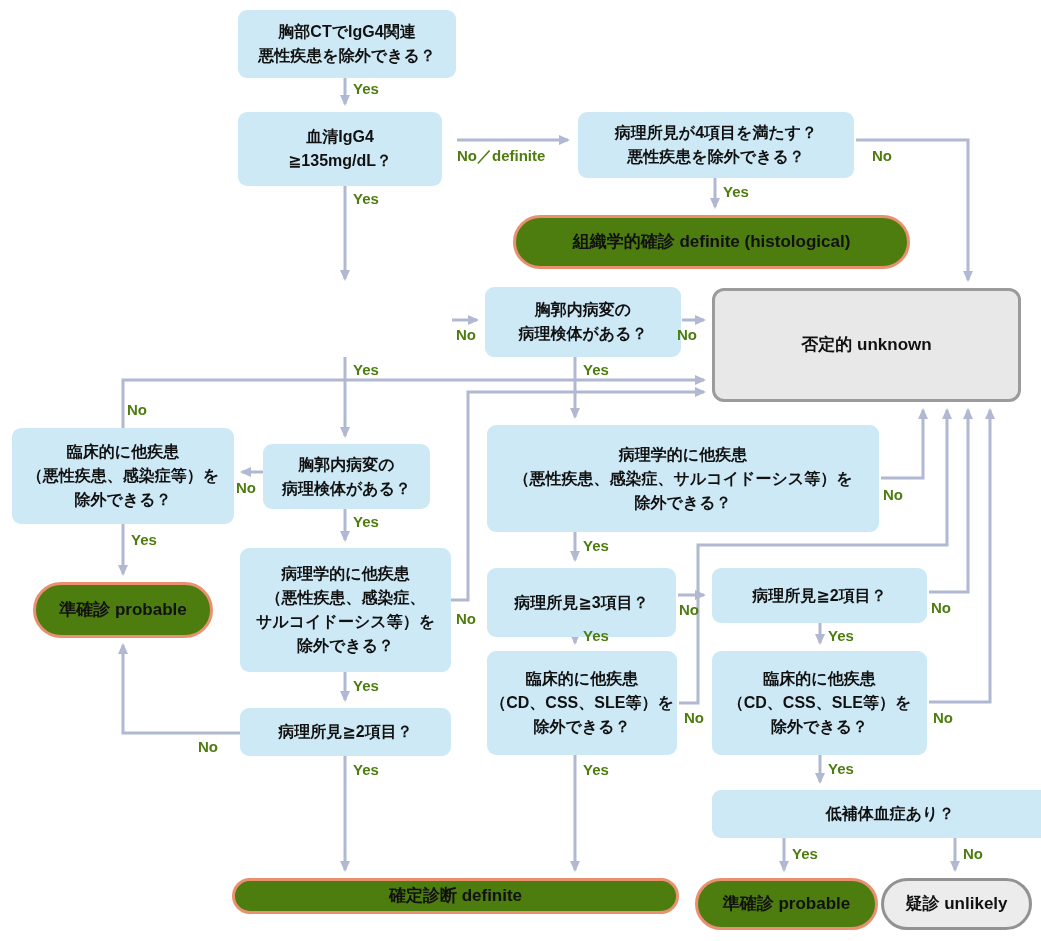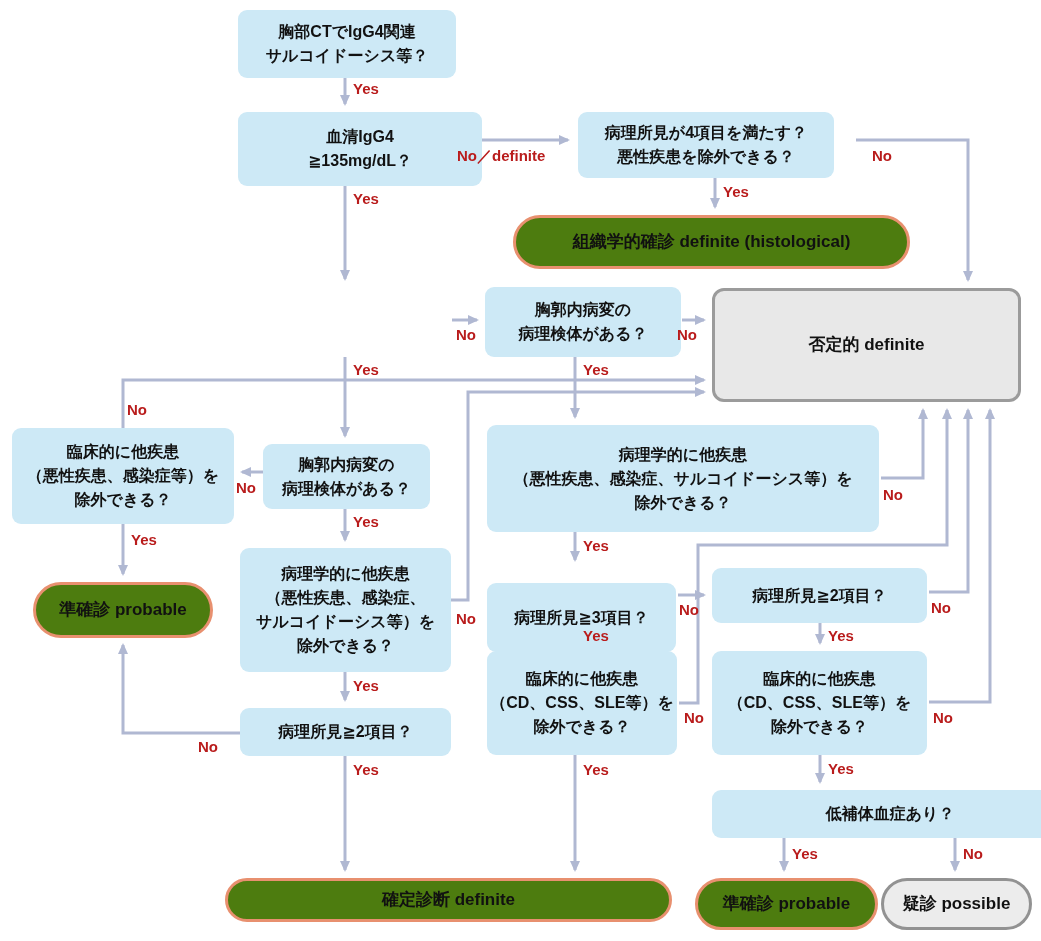--- a/index.html
+++ b/index.html
@@ -10,21 +10,21 @@
   svg.wires{position:absolute;left:0;top:0;width:1041px;height:941px;z-index:1;}
   .node{
     position:absolute;z-index:2;box-sizing:border-box;
     display:flex;align-items:center;justify-content:center;text-align:center;
     white-space:pre-line;font-weight:600;line-height:1.5;
   }
   .q{background:#cde9f6;border-radius:9px;font-size:16px;}
   .res-orange{background:#4d7c0f;border:3.5px solid #e8906f;border-radius:999px;font-size:17px;font-weight:700;}
   .res-gray{background:#ececec;border:3.5px solid #929292;border-radius:999px;font-size:17px;font-weight:700;}
   .unlikely{background:#e8e8e8;border:3px solid #9b9b9b;border-radius:12px;font-size:17px;font-weight:700;}
-  .lbl{position:absolute;z-index:3;font-size:15px;font-weight:700;color:#b91c1c;white-space:nowrap;}
+  .lbl{position:absolute;z-index:3;font-size:15px;font-weight:700;color:#4d7c0f;white-space:nowrap;}
 </style>
 </head>
 <body>
 
 <div class="canvas">
 
   <svg class="wires">
     <defs>
       <marker id="arr" markerUnits="userSpaceOnUse" markerWidth="14" markerHeight="14" refX="9" refY="5" orient="auto">
         <path d="M0,0 L11,5 L0,10 z" fill="#b0b8d2"></path>
@@ -57,55 +57,55 @@
       <polyline points="929,592 968,592 968,410" marker-end="url(#arr)"></polyline>
       <polyline points="820,623 820,643" marker-end="url(#arr)"></polyline>
       <polyline points="929,702 990,702 990,410" marker-end="url(#arr)"></polyline>
       <polyline points="820,755 820,782" marker-end="url(#arr)"></polyline>
       <polyline points="784,838 784,870" marker-end="url(#arr)"></polyline>
       <polyline points="955,838 955,870" marker-end="url(#arr)"></polyline>
     </g>
   </svg>
 
   <div class="node q" style="left:238px;top:10px;width:218px;height:68px;">胸部CTでIgG4関連
-サルコイドーシス等？</div>
-  <div class="node q" style="left:238px;top:112px;width:244px;height:74px;">血清IgG4
+悪性疾患を除外できる？</div>
+  <div class="node q" style="left:238px;top:112px;width:204px;height:74px;">血清IgG4
 ≧135mg/dL？</div>
-  <div class="node q" style="left:578px;top:112px;width:256px;height:66px;">病理所見が4項目を満たす？
+  <div class="node q" style="left:578px;top:112px;width:276px;height:66px;">病理所見が4項目を満たす？
 悪性疾患を除外できる？</div>
   <div class="node res-orange" style="left:513px;top:215px;width:397px;height:54px;">組織学的確診 definite (histological)</div>
   <div class="node q" style="left:485px;top:287px;width:196px;height:70px;">胸郭内病変の
 病理検体がある？</div>
-  <div class="node unlikely" style="left:712px;top:288px;width:309px;height:114px;">否定的 definite</div>
+  <div class="node unlikely" style="left:712px;top:288px;width:309px;height:114px;">否定的 unknown</div>
   <div class="node q" style="left:12px;top:428px;width:222px;height:96px;">臨床的に他疾患
 （悪性疾患、感染症等）を
 除外できる？</div>
   <div class="node q" style="left:263px;top:444px;width:167px;height:65px;">胸郭内病変の
 病理検体がある？</div>
   <div class="node res-orange" style="left:33px;top:582px;width:180px;height:56px;">準確診 probable</div>
   <div class="node q" style="left:240px;top:548px;width:211px;height:124px;">病理学的に他疾患
 （悪性疾患、感染症、
 サルコイドーシス等）を
 除外できる？</div>
   <div class="node q" style="left:240px;top:708px;width:211px;height:48px;">病理所見≧2項目？</div>
   <div class="node q" style="left:487px;top:425px;width:392px;height:107px;">病理学的に他疾患
 （悪性疾患、感染症、サルコイドーシス等）を
 除外できる？</div>
-  <div class="node q" style="left:487px;top:583px;width:189px;height:69px;text-align:center;">病理所見≧3項目？</div>
+  <div class="node q" style="left:487px;top:568px;width:189px;height:69px;text-align:center;">病理所見≧3項目？</div>
   <div class="node q" style="left:487px;top:651px;width:190px;height:104px;">臨床的に他疾患
 （CD、CSS、SLE等）を
 除外できる？</div>
   <div class="node q" style="left:712px;top:568px;width:215px;height:55px;">病理所見≧2項目？</div>
   <div class="node q" style="left:712px;top:651px;width:215px;height:104px;">臨床的に他疾患
 （CD、CSS、SLE等）を
 除外できる？</div>
   <div class="node q" style="left:712px;top:790px;width:356px;height:48px;">低補体血症あり？</div>
-  <div class="node res-orange" style="left:225px;top:878px;width:447px;height:44px;">確定診断 definite</div>
+  <div class="node res-orange" style="left:232px;top:878px;width:447px;height:36px;">確定診断 definite</div>
   <div class="node res-orange" style="left:695px;top:878px;width:183px;height:52px;">準確診 probable</div>
-  <div class="node res-gray" style="left:881px;top:878px;width:151px;height:52px;">疑診 possible</div>
+  <div class="node res-gray" style="left:881px;top:878px;width:151px;height:52px;">疑診 unlikely</div>
 
   <div class="lbl" style="left:353px;top:80px;">Yes</div>
   <div class="lbl" style="left:457px;top:147px;">No／definite</div>
   <div class="lbl" style="left:353px;top:190px;">Yes</div>
   <div class="lbl" style="left:723px;top:183px;">Yes</div>
   <div class="lbl" style="left:872px;top:147px;">No</div>
   <div class="lbl" style="left:456px;top:326px;">No</div>
   <div class="lbl" style="left:353px;top:361px;">Yes</div>
   <div class="lbl" style="left:677px;top:326px;">No</div>
   <div class="lbl" style="left:583px;top:361px;">Yes</div>

